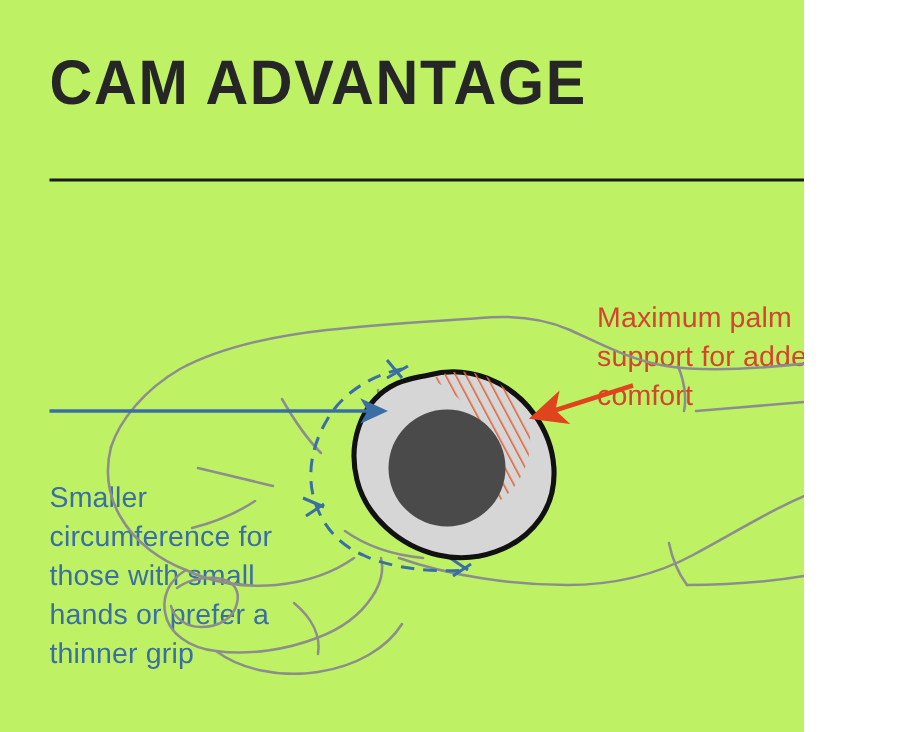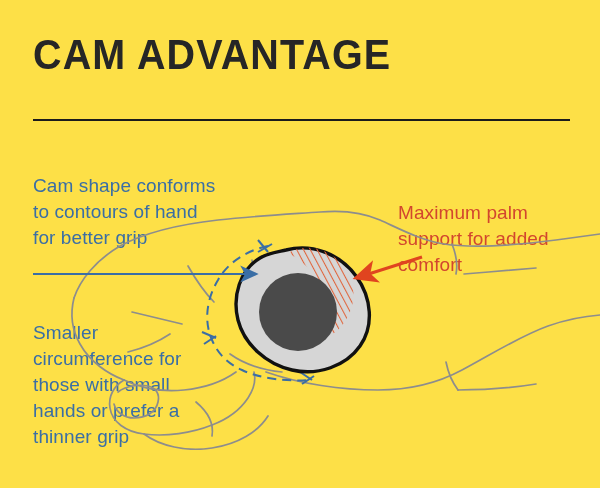--- a/index.html
+++ b/index.html
@@ -2,23 +2,23 @@
 <html><head>
 <meta charset="utf-8">
 <style>
   html, body {
     margin: 0;
     padding: 0;
     background: #ffffff;
   }
   #page {
     position: relative;
-    width: 600px;
+    width: 536px;
     height: 488px;
-    background: #fde047;
+    background: #bef264;
     overflow: hidden;
     font-family: "Liberation Sans", sans-serif;
   }
 
   
   .title {
     position: absolute;
     left: 33px;
     top: 34px;
     font-family: "Liberation Sans", sans-serif;
@@ -66,23 +66,20 @@
   }
 </style>
 </head>
 <body>
 
 <div id="page">
 
   <div class="title">CAM ADVANTAGE</div>
   <div class="title-rule"></div>
 
-  <div class="note note-blue" id="note-cam-shape">Cam shape conforms
-to contours of hand
-for better grip</div>
 
   <div class="note note-blue" id="note-smaller">Smaller
 circumference for
 those with small
 hands or prefer a
 thinner grip</div>
 
   <div class="note note-orange" id="note-palm">Maximum palm
 support for added
 comfort</div>

